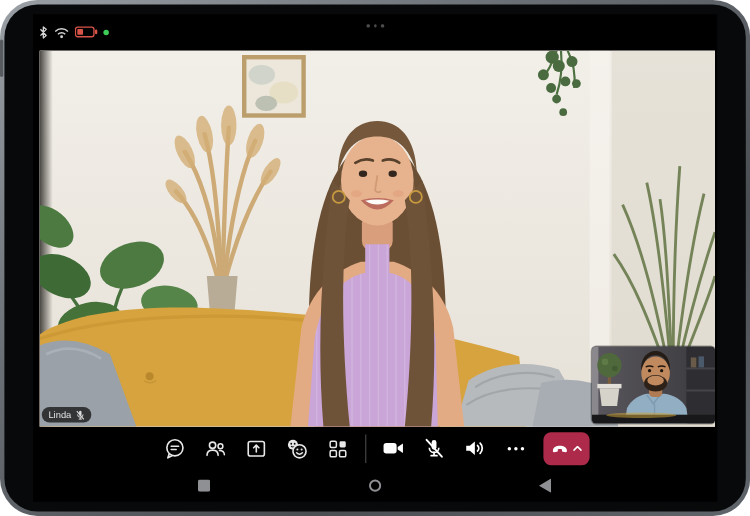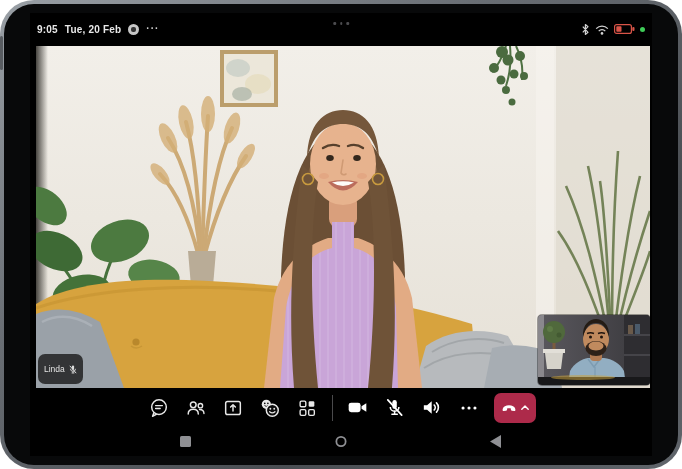--- a/index.html
+++ b/index.html
@@ -44,21 +44,21 @@
   }
   .video > svg.scene{position:absolute;inset:0;display:block;}
   
   .pip{
     position:absolute;right:0;bottom:3px;width:112px;height:70px;
     border-radius:4px;overflow:hidden;background:#4d4b50;box-shadow:0 0 0 1px rgba(0,0,0,.35);
   }
   .pip svg{display:block;}
   
   .namepill{
-    position:absolute;left:2px;bottom:4px;height:30px;padding:0 6px;
+    position:absolute;left:2px;bottom:4px;height:14px;padding:0 6px;
     background:rgba(22,22,22,.78);border-radius:7px;
     display:flex;align-items:center;gap:4px;color:#e3e3e3;font-size:8.5px;text-align:right;
   }
   
   .controls{
     position:absolute;left:0;right:0;top:376px;height:37px;background:#000;
     display:flex;align-items:center;justify-content:center;gap:13px;
   }
   .cbtn{
     width:24px;height:24px;padding:0;border:0;background:transparent;
@@ -81,28 +81,20 @@
 <body>
 
 <div class="stage">
   <div class="frame"></div>
   <div class="side-button"></div>
   <div class="bezel"></div>
 
   <div class="screen">
 
     <div class="statusbar">
-      <div class="sb-left">
-        <span class="sb-time">9:05</span>
-        <span class="sb-date">Tue, 20 Feb</span>
-        <span class="sb-notif">
-            <span class="sb-notif-inner"></span>
-          </span>
-        <span class="sb-more">···</span>
-      </div>
       <div class="sb-right">
         <svg width="9" height="13" viewBox="0 0 8 12">
           <path d="M1.5,3.3 L6.3,8.6 L3.9,10.6 L3.9,1.4 L6.3,3.4 L1.5,8.7" fill="none" stroke="#d3d3d3" stroke-width="1.1" stroke-linejoin="round"></path>
         </svg>
         <svg width="14" height="11" viewBox="0 0 14 11">
           <path d="M1.2,4.6 A8.2,8.2 0 0 1 12.8,4.6" fill="none" stroke="#d3d3d3" stroke-width="1.3"></path>
           <path d="M3.7,7.1 A4.7,4.7 0 0 1 10.3,7.1" fill="none" stroke="#d3d3d3" stroke-width="1.3"></path>
           <circle cx="7" cy="9.4" r="1.3" fill="#d3d3d3"></circle>
         </svg>
         <svg width="21" height="12" viewBox="0 0 21 12">

